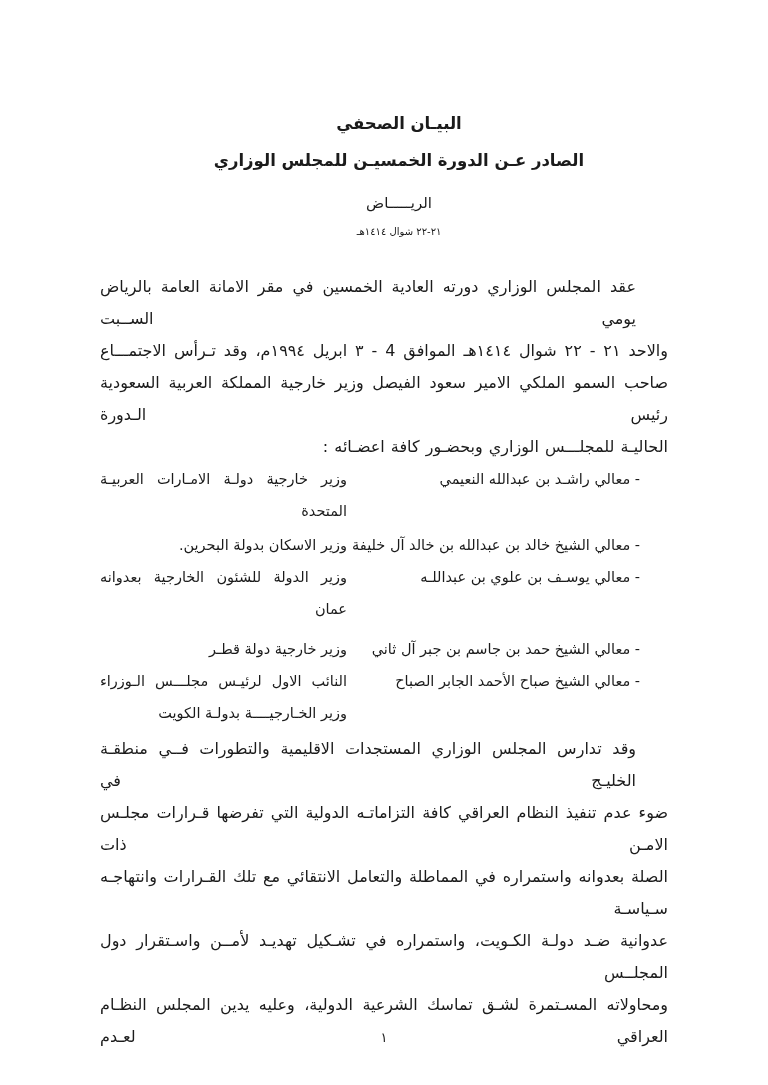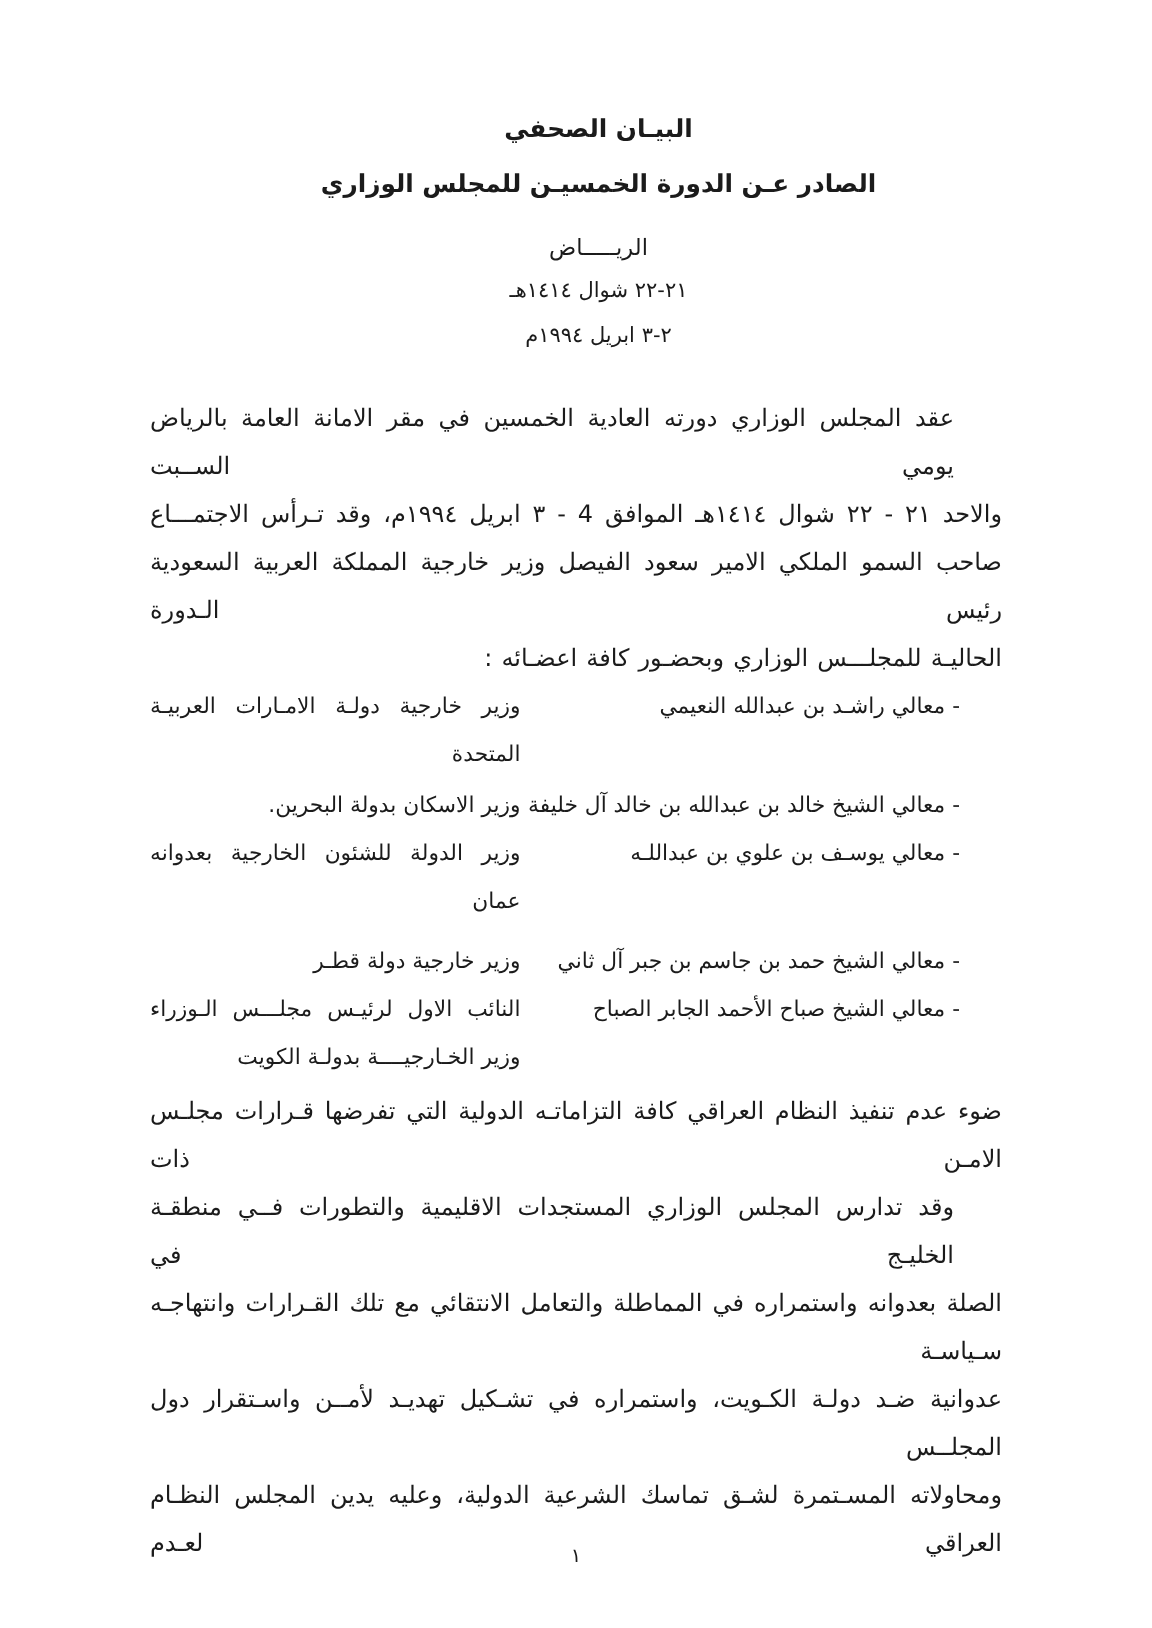--- a/index.html
+++ b/index.html
@@ -8,25 +8,25 @@
     width:768px; height:1085px;
     background:#ffffff;
     color:#1b1b1b;
     font-family:"DejaVu Sans", sans-serif;
     overflow:hidden;
     margin:0 auto;
   }
   .content { padding:0 100px; }
 
   
-  .doc-header { padding-top:76px; text-align:center; transform:translateX(15px); }
+  .doc-header { padding-top:114px; text-align:center; transform:translateX(15px); }
   .doc-title    { font-size:16.5px; font-weight:bold; line-height:20px; margin-bottom:16px; }
   .doc-subtitle { font-size:16.5px; font-weight:bold; line-height:22px; margin-bottom:22px;text-align:center; }
   .doc-location { font-size:15px; line-height:18px; margin-bottom:11px; }
-  .doc-date     { font-size:14px; line-height:18px; margin-bottom:12px; }
+  .doc-date     { font-size:10px; line-height:18px; margin-bottom:12px; }
 
   
   .para { direction:rtl; }
   .opening { margin-top:30px; }
   .pline {
     font-size:16px; line-height:32px;
     text-align:justify; text-align-last:justify;
     word-spacing:1px;
   }
   .pline.first  { padding-right:32px; }
@@ -51,21 +51,20 @@
 <body>
 
 <div class="page" dir="rtl">
   <div class="content">
 
     <header class="doc-header">
       <div class="doc-title">البيـان الصحفي</div>
       <div class="doc-subtitle">الصادر عـن الدورة الخمسيـن للمجلس الوزاري</div>
       <div class="doc-location">الريـــــاض</div>
       <div class="doc-date">٢١-٢٢ شوال ١٤١٤هـ</div>
-      <div class="doc-date">٢-٣ ابريل ١٩٩٤م</div>
     </header>
 
     <section class="para opening">
       <div class="pline first">عقد المجلس الوزاري دورته العادية الخمسين في مقر الامانة العامة بالرياض يومي الســبت</div>
       <div class="pline">والاحد ٢١ - ٢٢ شوال ١٤١٤هـ الموافق 4 - ٣ ابريل ١٩٩٤م، وقد تـرأس الاجتمـــاع</div>
       <div class="pline">صاحب السمو الملكي الامير سعود الفيصل وزير خارجية المملكة العربية السعودية رئيس الـدورة</div>
       <div class="pline flush">الحاليـة للمجلـــس الوزاري وبحضـور كافة اعضـائه :</div>
     </section>
 
     <section class="attendees">
@@ -85,22 +84,22 @@
         <div class="attendee-name">- معالي الشيخ حمد بن جاسم بن جبر آل ثاني</div>
         <div class="attendee-title">وزير خارجية دولة قطـر</div>
       </div>
       <div class="attendee-row">
         <div class="attendee-name">- معالي الشيخ صباح الأحمد الجابر الصباح</div>
         <div class="attendee-title">النائب الاول لرئيـس مجلـــس الـوزراء وزير الخـارجيــــة بدولـة الكويت</div>
       </div>
     </section>
 
     <section class="para closing">
+      <div class="pline first">وقد تدارس المجلس الوزاري المستجدات الاقليمية والتطورات فــي منطقـة الخليـج في</div>
       <div class="pline">ضوء عدم تنفيذ النظام العراقي كافة التزاماتـه الدولية التي تفرضها قـرارات مجلـس الامـن ذات</div>
-      <div class="pline first">وقد تدارس المجلس الوزاري المستجدات الاقليمية والتطورات فــي منطقـة الخليـج في</div>
       <div class="pline">الصلة بعدوانه واستمراره في المماطلة والتعامل الانتقائي مع تلك القـرارات وانتهاجـه سـياسـة</div>
       <div class="pline">عدوانية ضـد دولـة الكـويت، واستمراره في تشـكيل تهديـد لأمــن واسـتقرار دول المجلــس</div>
       <div class="pline">ومحاولاته المسـتمرة لشـق تماسك الشرعية الدولية، وعليه يدين المجلس النظـام العراقي لعـدم</div>
     </section>
 
   </div>
 
   <div class="page-number">١</div>
 </div>
 

